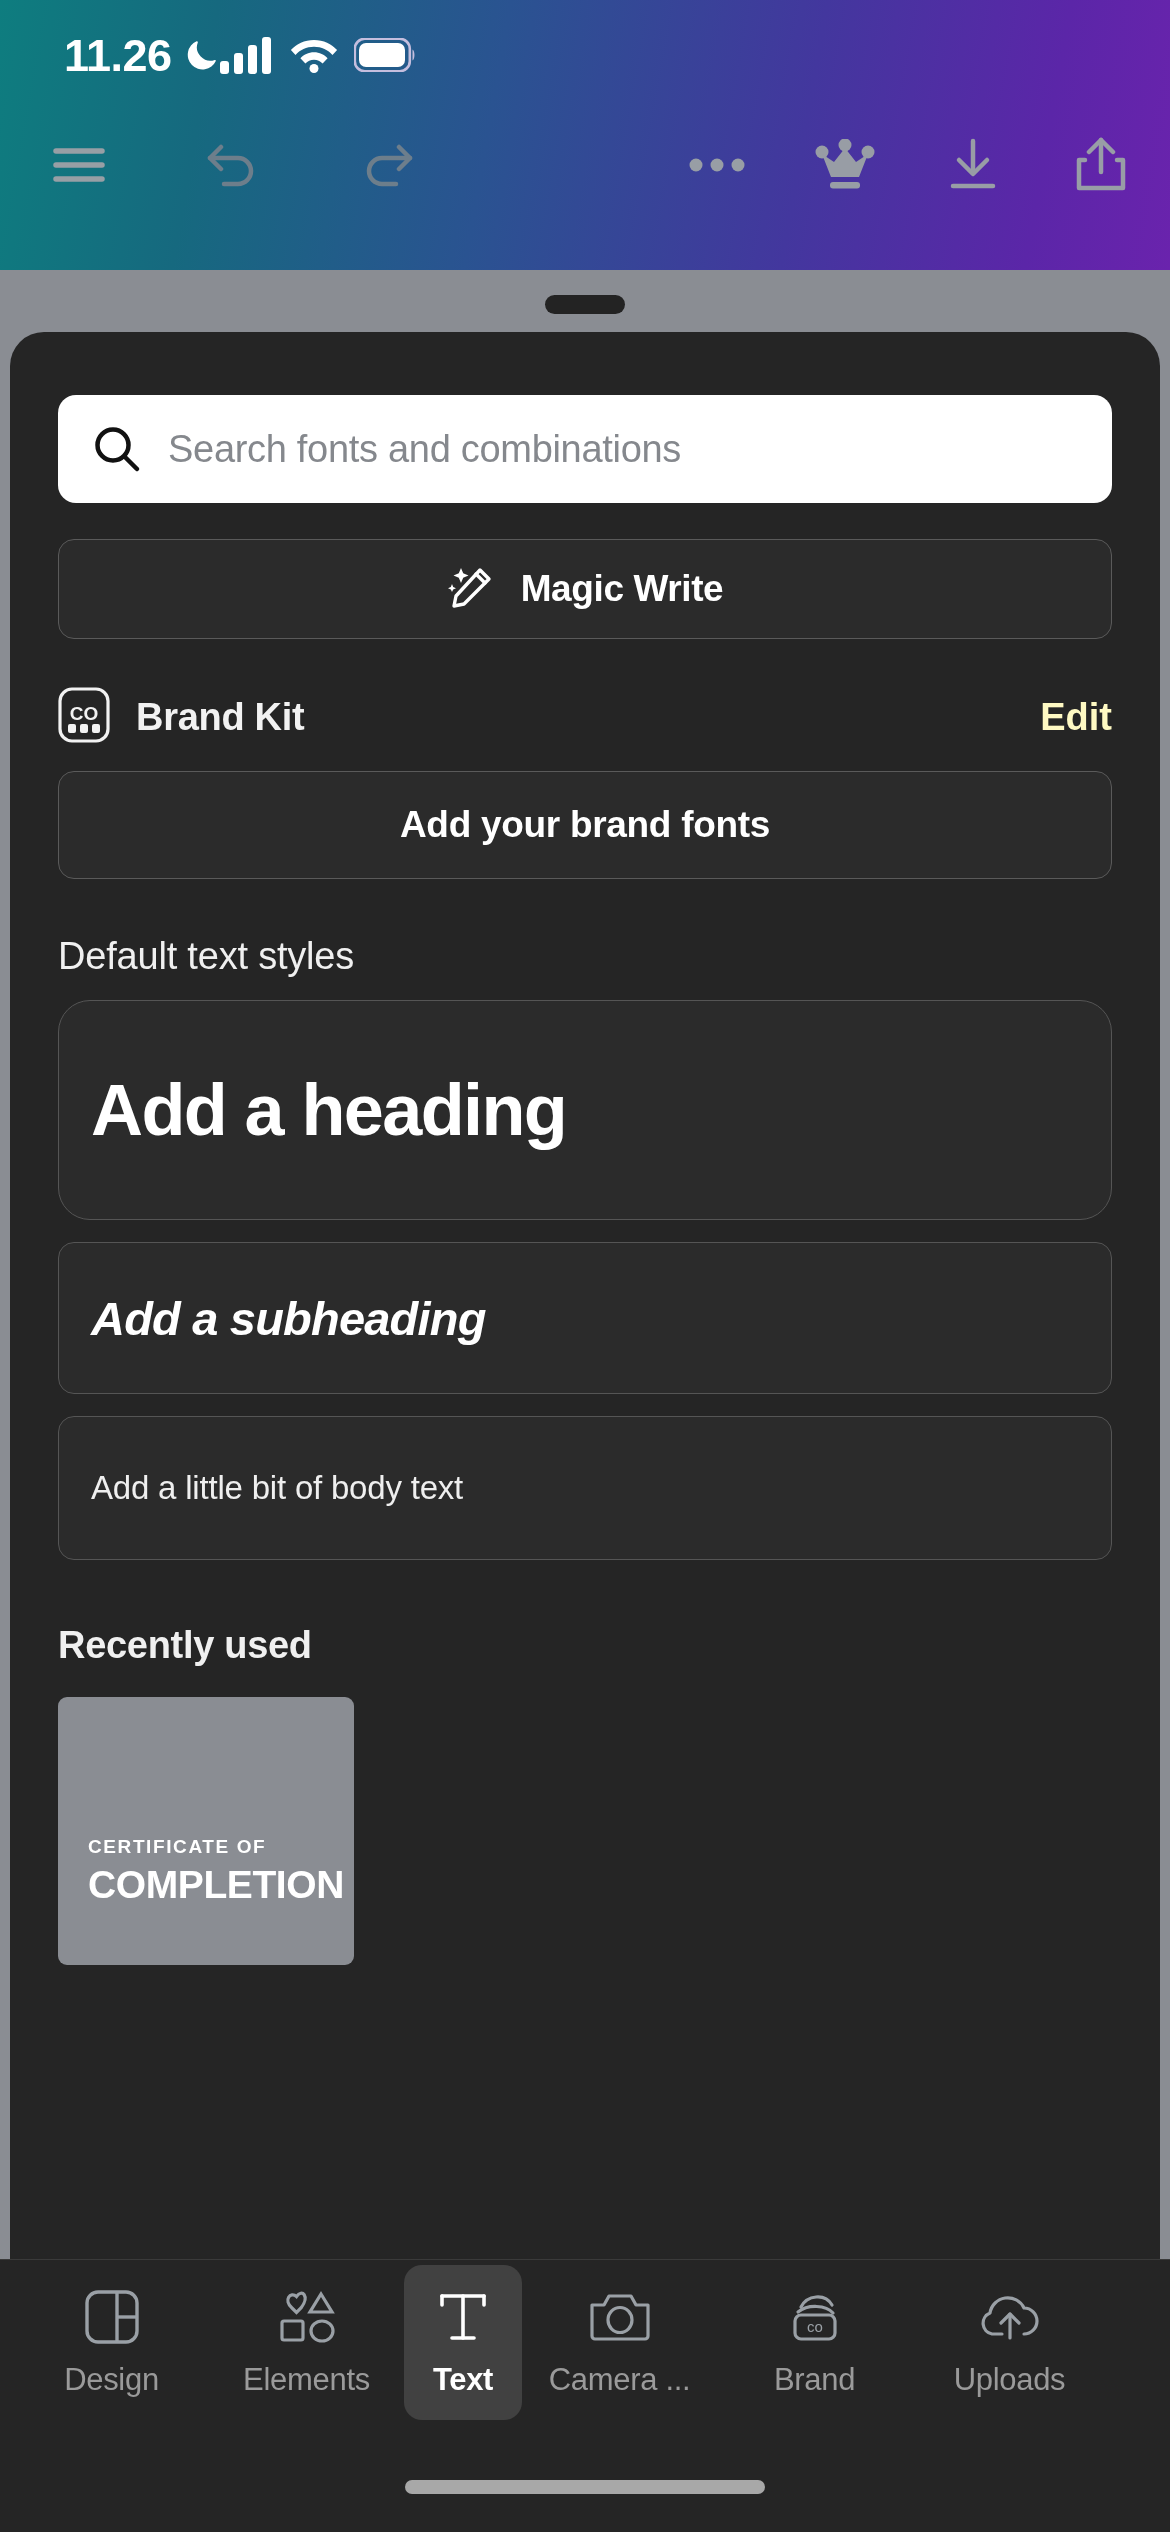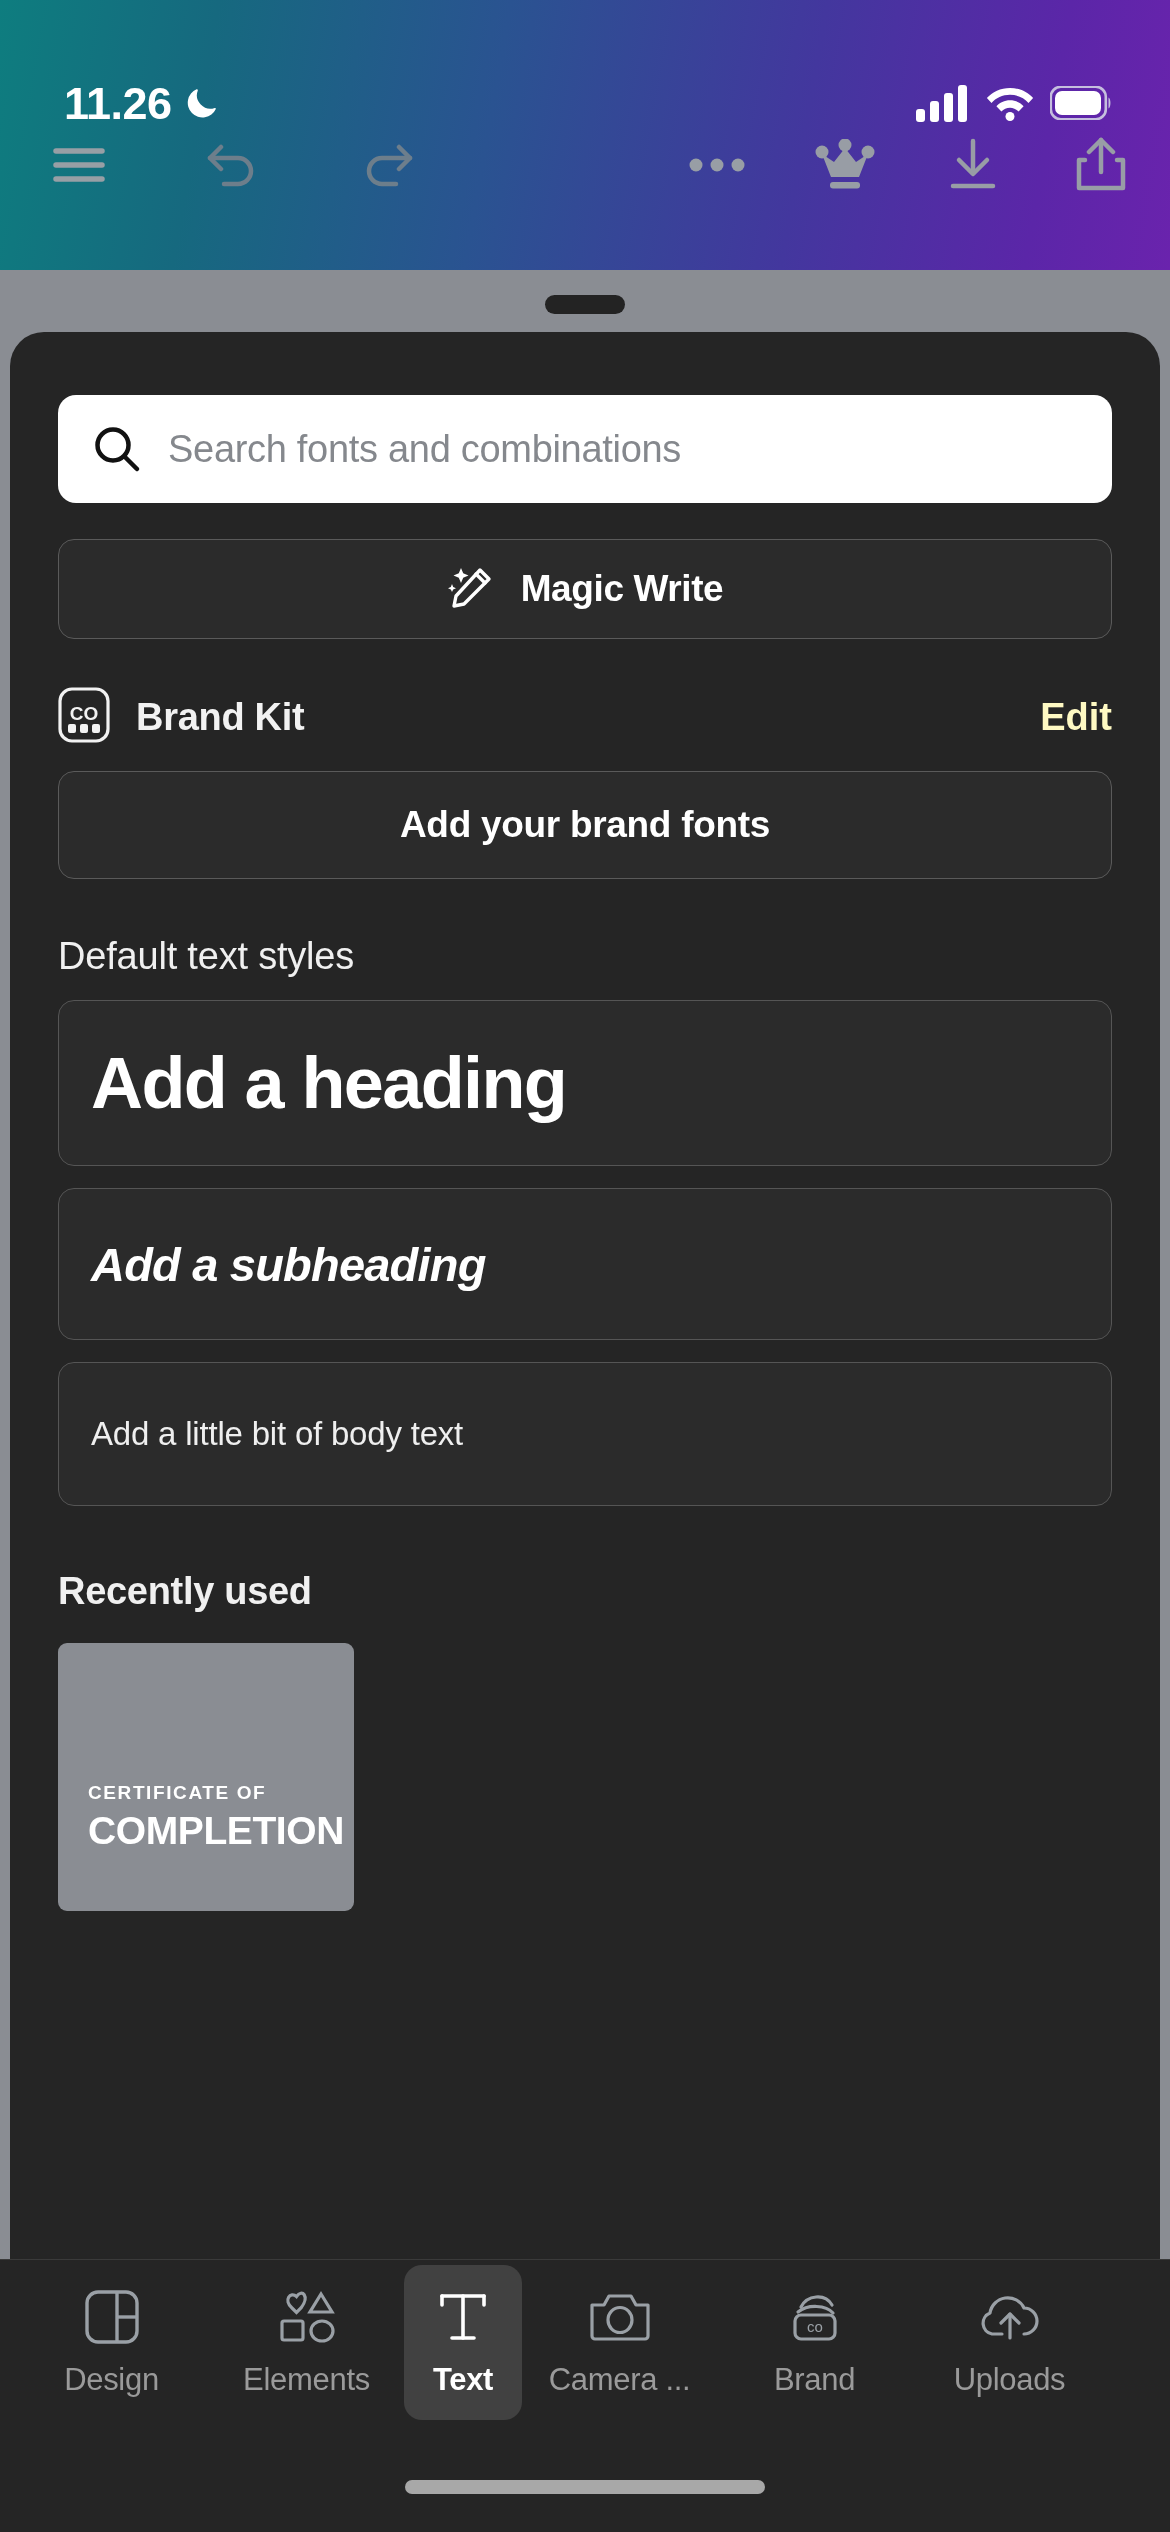--- a/index.html
+++ b/index.html
@@ -18,23 +18,22 @@
 
   
   .header {
     position: absolute; left: 0; top: 0;
     width: 1170px; height: 270px;
     background: linear-gradient(100deg, #0e7d7f 0%, #16697f 18%, #2a5391 42%, #43379e 68%, #5b26a8 88%, #6a23ad 100%);
   }
   .statusbar {
     position: absolute; left: 0; top: 0;
     width: 1170px; height: 100px;
-    display: flex; align-items: center; justify-content: space-between;
+    display: flex; align-items: center; 
     padding: 10px 58px 0 64px;
-    margin-top: 48px;
   }
   .sb-left { display: flex; align-items: center; gap: 12px; }
   .sb-time {
     color: #fff; font-size: 45px; font-weight: 700;
     letter-spacing: -0.5px; line-height: 1;
   }
   .moon-icon { width: 36px; height: 36px; display: block; }
   .sb-right { display: flex; align-items: center; gap: 16px; }
   .signal-icon, .wifi-icon, .battery-icon { display: block; }
 
@@ -146,21 +145,21 @@
 
   
   .style-card {
     margin-top: 22px;
     width: 100%;
     background: #2b2b2b; border: 1.5px solid #555; border-radius: 16px;
     display: flex; align-items: center;
     padding-left: 32px;
     cursor: pointer;
   }
-  .style-card.heading { height: 166px; }
+  .style-card.heading { height: 220px; border-radius: 32px; }
   .style-card.subheading { height: 152px; font-style: italic; }
   .style-card.body { height: 144px; }
   .style-card.heading .lbl {
     color: #fff; font-size: 72px; font-weight: 700; letter-spacing: -1.6px;
   }
   .style-card.subheading .lbl {
     color: #fff; font-size: 47px; font-weight: 700; letter-spacing: -0.8px;
   }
   .style-card.body .lbl {
     color: #efefef; font-size: 33px; font-weight: 400; letter-spacing: -0.2px;

